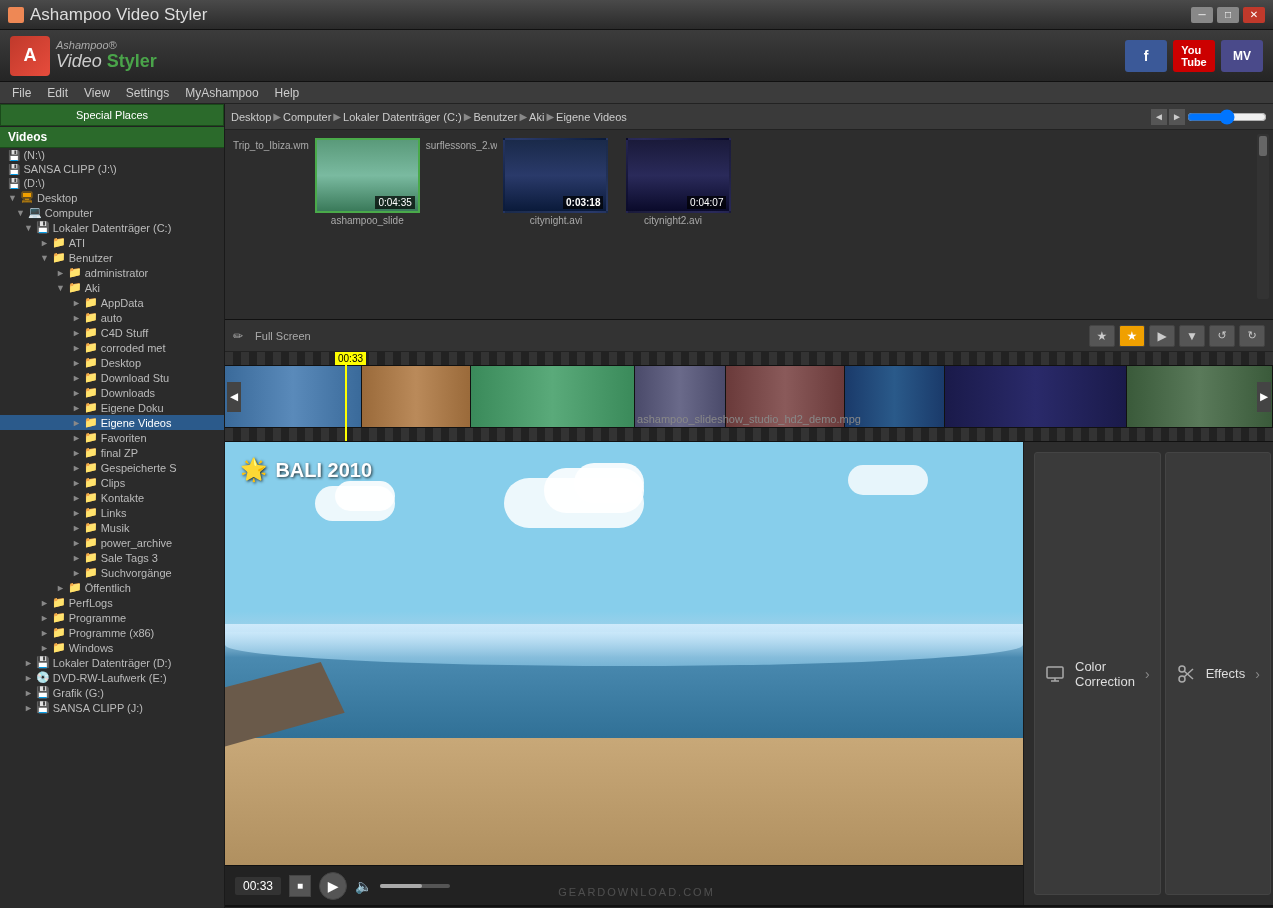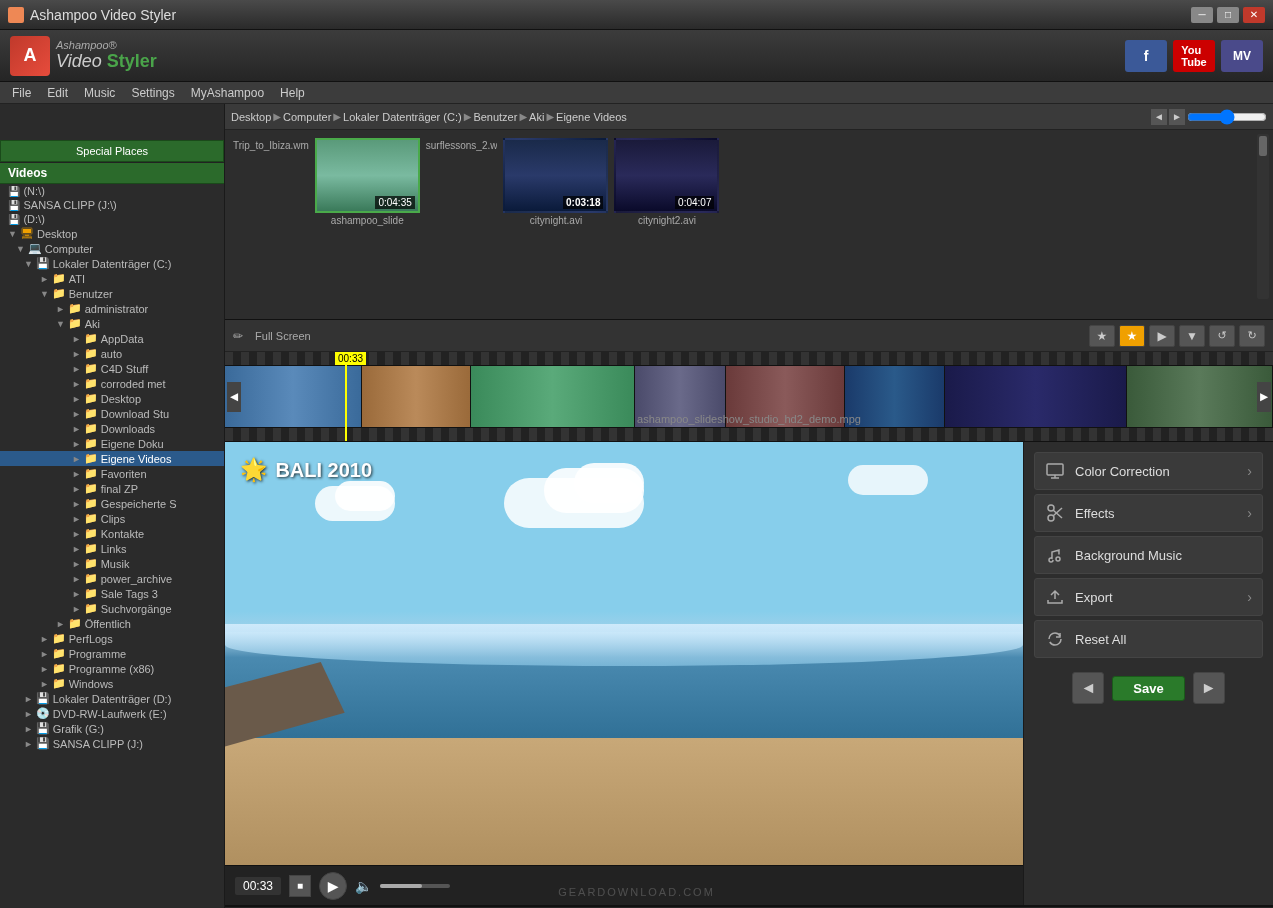--- a/index.html
+++ b/index.html
@@ -1,39 +1,39 @@
 <!DOCTYPE html>
 <html><head>
   <meta charset="utf-8">
   <style>
     * { margin: 0; padding: 0; box-sizing: border-box; }
     body { width: 1273px; height: 908px; overflow: hidden; font-family: 'Segoe UI', Arial, sans-serif; font-size: 12px; background: #2d2d2d; }
 
     
     #titlebar { height: 30px; background: linear-gradient(to bottom, #4a4a4a, #2a2a2a); display: flex; align-items: center; padding: 0 8px; border-bottom: 1px solid #111; }
     #titlebar .app-icon { width: 16px; height: 16px; background: #e85; border-radius: 2px; margin-right: 6px; }
-    #titlebar .title-text { color: #ddd; font-size: 14px; flex: 1; }
+    #titlebar .title-text { color: #ddd; font-size: 17px; flex: 1; }
     #titlebar .win-controls { display: flex; gap: 4px; }
     #titlebar .win-btn { width: 22px; height: 16px; border: none; cursor: pointer; font-size: 10px; display: flex; align-items: center; justify-content: center; border-radius: 2px; }
     #titlebar .min-btn { background: #888; color: #fff; }
     #titlebar .max-btn { background: #888; color: #fff; }
     #titlebar .close-btn { background: #c0392b; color: #fff; }
 
     
     #menubar { height: 22px; background: #3c3c3c; display: flex; align-items: center; padding: 0 4px; border-bottom: 1px solid #222; }
     #menubar .menu-item { color: #ccc; padding: 2px 8px; cursor: pointer; font-size: 12px; }
 
     
     #main-layout { display: flex; height: calc(908px - 52px); }
 
     
     #sidebar { width: 225px; background: #2b2b2b; border-right: 1px solid #1a1a1a; display: flex; flex-direction: column; overflow: hidden; }
     
     
-    #sidebar-tabs { display: flex; background: #000000; border-bottom: 1px solid #222; margin-top: 36px; }
+    #sidebar-tabs { display: flex; background: #000000; border-bottom: 1px solid #222; }
     #sidebar-tabs .tab { flex: 1; padding: 4px 8px; color: #bbb; font-size: 11px; cursor: pointer; text-align: center; border: 1px solid transparent; }
     #sidebar-tabs .tab.active { background: #2b6a2b; color: #fff; border-color: #1a4a1a; }
 
     
     #videos-label { background: #2b6a2b; color: #fff; padding: 3px 8px; font-size: 12px; font-weight: bold; border-bottom: 1px solid #1a4a1a; }
 
     
     #tree-view { flex: 1; overflow-y: auto; overflow-x: hidden; background: #2b2b2b; }
     #tree-view::-webkit-scrollbar { width: 8px; }
     #tree-view::-webkit-scrollbar-track { background: #222; }
@@ -90,41 +90,41 @@
     #video-star { color: #ff8000; font-size: 22px; }
     #video-controls { height: 40px; background: #222; display: flex; align-items: center; padding: 0 10px; gap: 8px; border-top: 1px solid #111; }
     #video-time-display { background: #333; color: #fff; padding: 2px 8px; font-size: 12px; border-radius: 2px; }
     #stop-btn { background: #555; border: 1px solid #444; color: #fff; width: 22px; height: 22px; cursor: pointer; display: flex; align-items: center; justify-content: center; font-size: 10px; }
     #play-btn { background: #555; border: 1px solid #444; color: #fff; width: 28px; height: 28px; cursor: pointer; border-radius: 50%; display: flex; align-items: center; justify-content: center; font-size: 14px; }
     #mute-btn { background: transparent; border: none; color: #aaa; cursor: pointer; font-size: 14px; }
     #volume-slider { width: 70px; height: 4px; background: #555; border-radius: 2px; }
     #volume-fill { height: 100%; width: 60%; background: #aaa; border-radius: 2px; }
 
     
-    #right-panel { width: 250px; background: #2d2d2d; border-left: 1px solid #1a1a1a; padding: 10px; display: flex; flex-direction: column; gap: 4px; }
+    #right-panel { width: 250px; background: #2d2d2d; border-left: 1px solid #1a1a1a; padding: 10px; display: flex; gap: 4px; }
     .panel-btn { display: flex; align-items: center; padding: 8px 10px; background: #3a3a3a; border: 1px solid #444; border-radius: 3px; cursor: pointer; color: #ddd; font-size: 13px; gap: 10px; }
     .panel-btn .p-icon { width: 20px; height: 20px; display: flex; align-items: center; justify-content: center; color: #aaa; font-size: 15px; }
     .panel-btn .p-label { flex: 1; }
     .panel-btn .p-arrow { color: #888; font-size: 14px; }
     .panel-nav { display: flex; align-items: center; justify-content: center; gap: 8px; margin-top: 10px; }
     .nav-arrow { background: #555; border: 1px solid #444; color: #ccc; width: 32px; height: 32px; cursor: pointer; border-radius: 3px; font-size: 16px; display: flex; align-items: center; justify-content: center; }
     .save-btn { background: #2a7a2a; border: 1px solid #1a5a1a; color: #fff; padding: 4px 20px; cursor: pointer; border-radius: 3px; font-size: 13px; font-weight: bold; }
 
     
     #status-bar { height: 55px; background: #252525; border-top: 2px solid #111; display: flex; align-items: center; padding: 0 10px; gap: 10px; }
     #watermark { position: absolute; bottom: 10px; left: 50%; transform: translateX(-50%); color: rgba(255,255,255,0.2); font-size: 11px; letter-spacing: 2px; }
 
     
     .tb1 { background: linear-gradient(135deg, #3a6a9a, #6a9aba, #2a5a8a); }
     .tb2 { background: linear-gradient(135deg, #9a6a3a, #ba9a6a, #7a4a2a); }
     .tb3 { background: linear-gradient(135deg, #3a8a6a, #6aba8a, #2a6a5a); }
     .tb4 { background: linear-gradient(135deg, #3a4a6a, #5a6a8a, #2a3a5a); }
     .tb5 { background: linear-gradient(135deg, #6a3a3a, #9a5a5a, #5a2a2a); }
     .tb6 { background: linear-gradient(135deg, #1a2a4a, #2a3a6a, #0a1a3a); font-weight: bold; }
-    .tb7 { background: linear-gradient(135deg, #1a1a3a, #2a2a5a, #0a0a2a); }
+    .tb7 { background: linear-gradient(135deg, #1a1a3a, #2a2a5a, #0a0a2a); margin-left: 12px; }
 
     
     .tc1 { background: linear-gradient(90deg, #3a6a9a 0%, #5a8aba 50%, #3a6a9a 100%); width: 150px; }
     .tc2 { background: linear-gradient(90deg, #9a6a3a 0%, #ba8a5a 50%, #9a6a3a 100%); width: 120px; }
     .tc3 { background: linear-gradient(90deg, #3a8a5a 0%, #5aaa7a 50%, #3a8a5a 100%); width: 180px; }
     .tc4 { background: linear-gradient(90deg, #4a4a6a 0%, #6a6a8a 50%, #4a4a6a 100%); width: 100px; }
     .tc5 { background: linear-gradient(90deg, #6a3a3a 0%, #8a5a5a 50%, #6a3a3a 100%); width: 130px; }
     .tc6 { background: linear-gradient(90deg, #1a3a6a 0%, #2a5a8a 50%, #1a3a6a 100%); width: 110px; }
     .tc7 { background: linear-gradient(90deg, #1a1a4a 0%, #2a2a6a 50%, #1a1a4a 100%); width: 200px; }
     .tc8 { background: linear-gradient(90deg, #3a5a3a 0%, #5a7a5a 50%, #3a5a3a 100%); width: 160px; }
@@ -156,21 +156,21 @@
   <div style="margin-left:auto;display:flex;gap:6px;">
     <div style="width:42px;height:32px;background:#3b5998;border-radius:3px;display:flex;align-items:center;justify-content:center;color:#fff;font-weight:bold;font-size:14px;cursor:pointer;">f</div>
     <div style="width:42px;height:32px;background:#c00;border-radius:3px;display:flex;align-items:center;justify-content:center;color:#fff;font-size:11px;font-weight:bold;cursor:pointer;">You<br>Tube</div>
     <div style="width:42px;height:32px;background:#4a4a8a;border-radius:3px;display:flex;align-items:center;justify-content:center;color:#fff;font-weight:bold;font-size:12px;cursor:pointer;">MV</div>
   </div>
 </div>
 
 <div id="menubar">
   <span class="menu-item">File</span>
   <span class="menu-item">Edit</span>
-  <span class="menu-item">Music</span>
+  <span class="menu-item">View</span>
   <span class="menu-item">Settings</span>
   <span class="menu-item">MyAshampoo</span>
   <span class="menu-item">Help</span>
 </div>
 
 <div id="main-layout">
 
   <div id="sidebar">
 
     <div id="sidebar-tabs">

